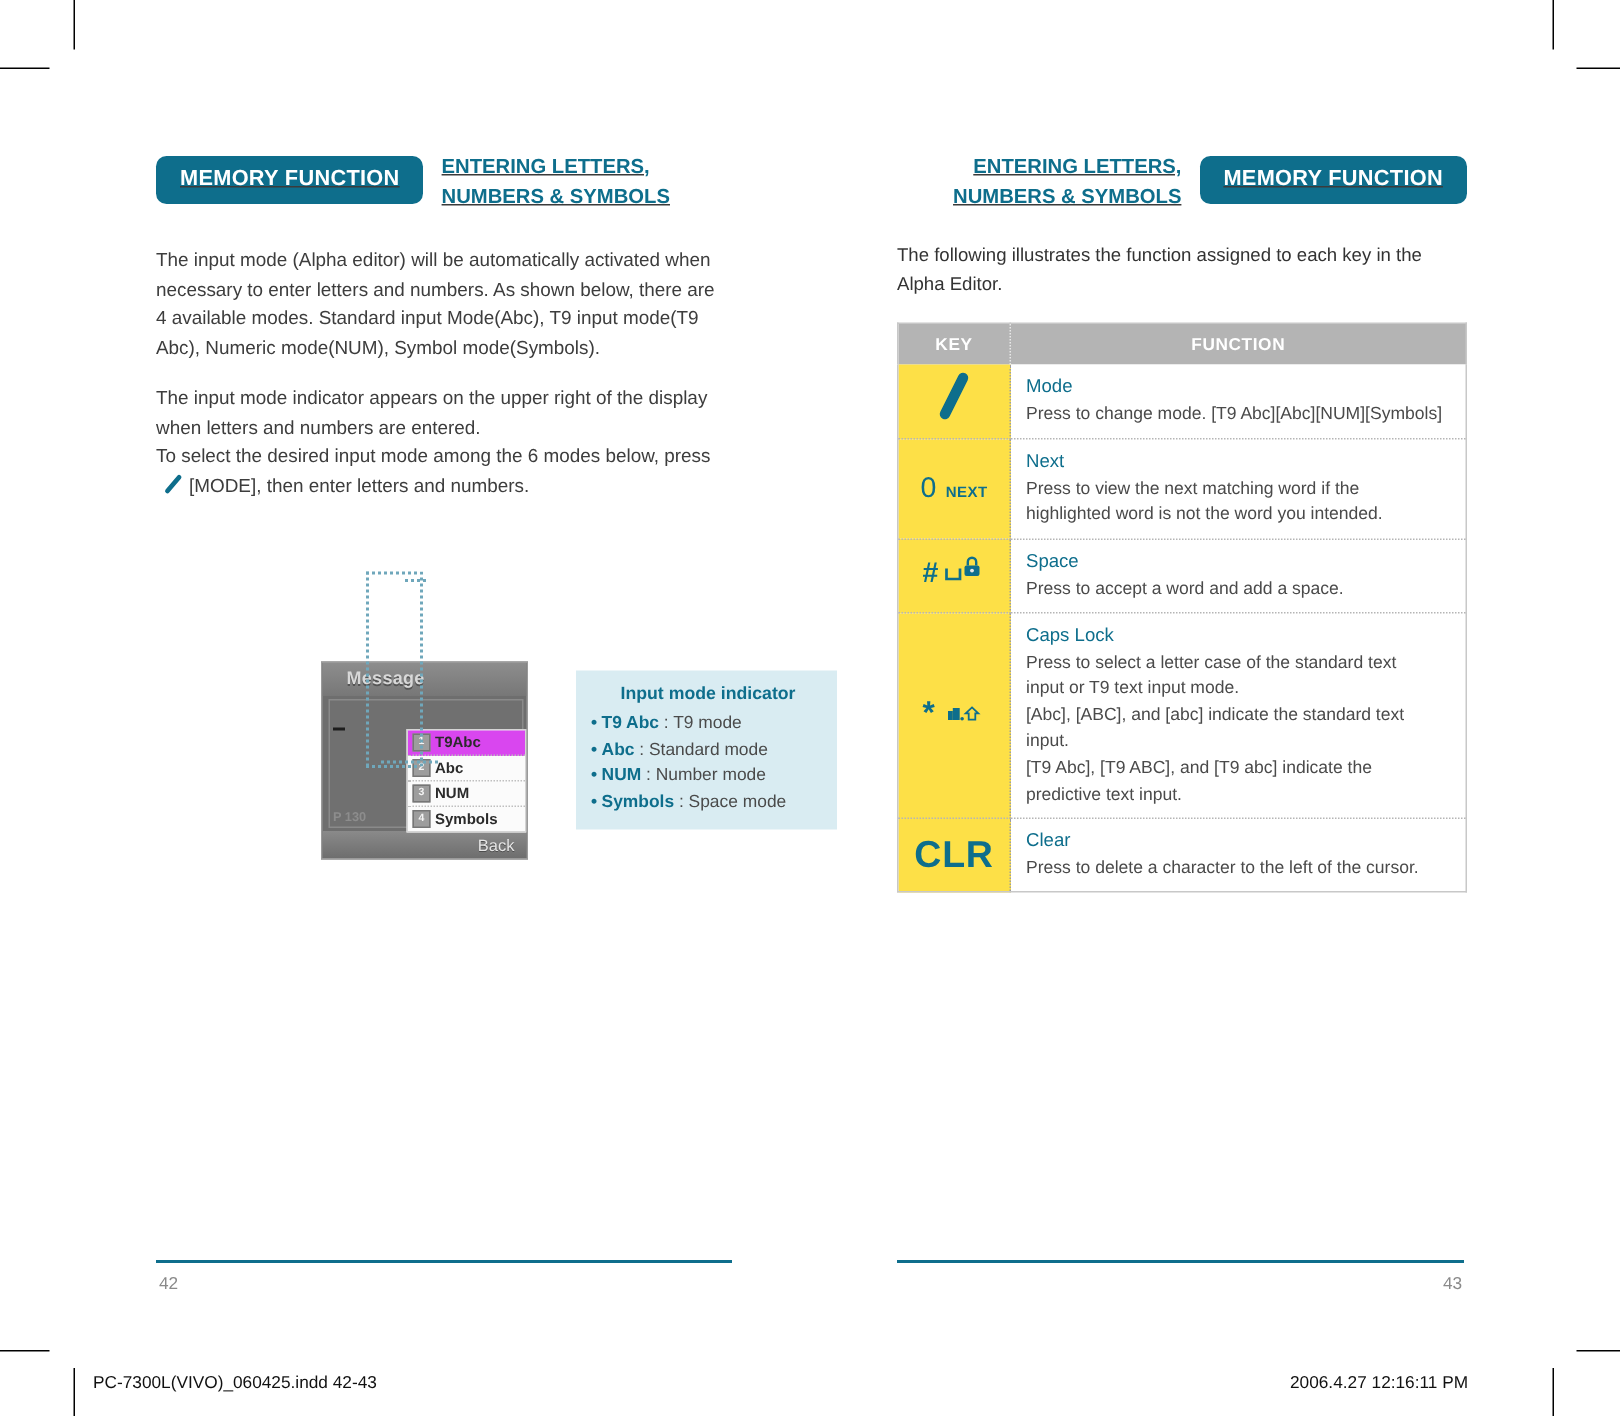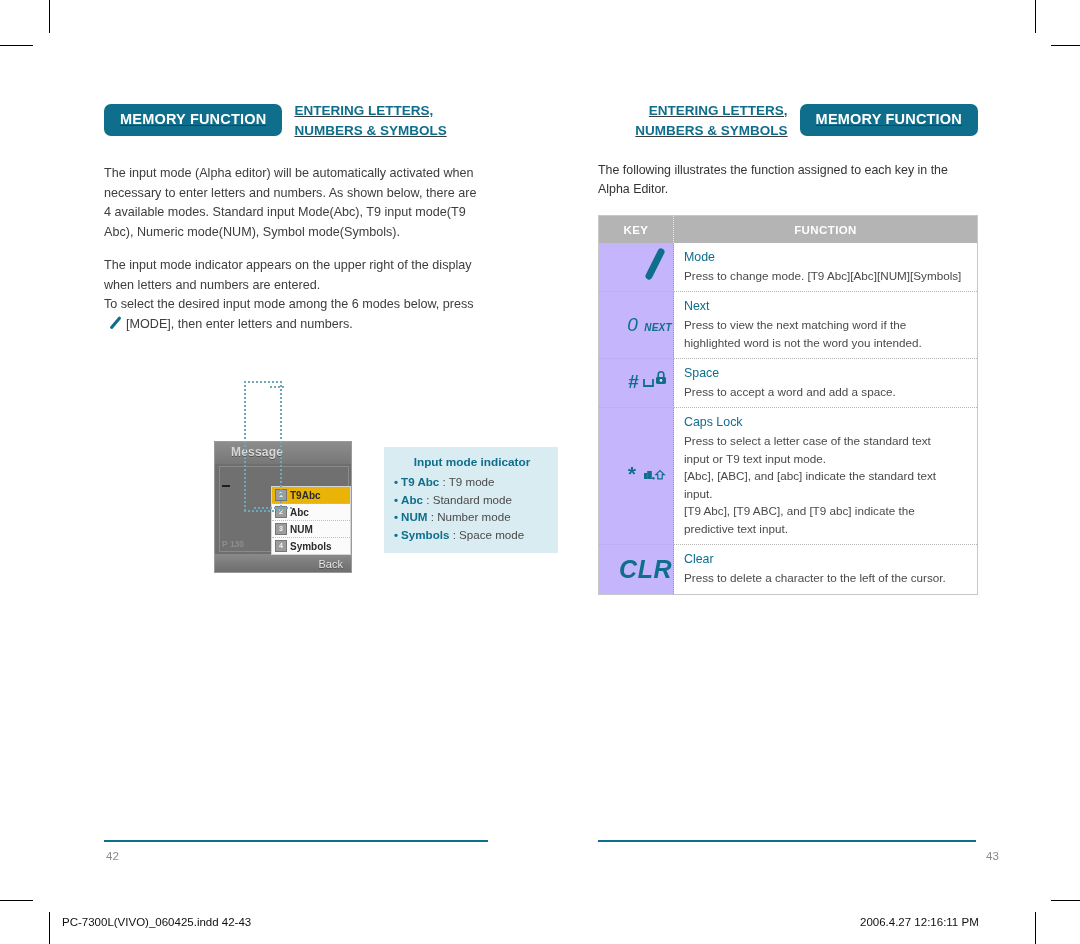--- a/index.html
+++ b/index.html
@@ -122,21 +122,21 @@
     position: absolute; left: 56px; top: 44px; width: 78px;
     background: #fbfbfb; border: 1px solid #d4d4d4;
   }
   .ps-menu-item {
     display: flex; align-items: center;
     height: 16px; padding-left: 3px;
     border-bottom: 1px dotted #bfbfbf;
     font-size: 10px; font-weight: bold; color: #2b2b2b;
   }
   .ps-menu-item:last-child { border-bottom: none; }
-  .ps-menu-item.sel { background: #eab308; }
+  .ps-menu-item.sel { background: #d946ef; }
   .ps-num {
     width: 10px; height: 10px; margin-right: 3px;
     background: #9d9d9d; color: #f4f4f4; border: 1px solid #767676;
     font-size: 7px; line-height: 10px; text-align: center; font-weight: bold;
     flex: 0 0 auto;
   }
 
   
   .dots-v {
     position: absolute;
@@ -208,26 +208,25 @@
     font-weight: bold;
     font-size: 11.5px;
     text-align: center;
     height: 25px;
     letter-spacing: .4px;
     border-right: 1px dotted #e8e8e8;
   }
   .ktable .thead-row td:last-child { border-right: none; }
   .ktable td.keycell {
     width: 72px;
-    background: #c4b5fd;
-    text-align: right;
+    background: #fde047;
+    text-align: center;
     vertical-align: middle;
     border-right: 1px dotted #9d9d9d;
     border-bottom: 1px dotted #b5b5b5;
-    font-style: italic;
   }
   .ktable td.funccell {
     background: #ffffff;
     padding: 6px 8px 7px 10px;
     vertical-align: top;
     border-bottom: 1px dotted #b5b5b5;
   }
   .ktable tr:last-child td { border-bottom: none; }
   .fn-title {
     color: #0e6e8c;
@@ -257,21 +256,21 @@
   }
   .foot-rule-l { left: 104px; width: 384px; }
   .foot-rule-r { left: 598px; width: 378px; }
   .pagenum {
     position: absolute;
     top: 850px;
     font-size: 11.5px;
     color: #8a8a8a;
   }
   .pagenum-l { left: 106px; }
-  .pagenum-r { left: 986px; }
+  .pagenum-r { left: 962px; }
 
   .printbar {
     position: absolute;
     top: 916px;
     font-size: 11.5px;
     color: #111;
     white-space: nowrap;
   }
   .printbar-l { left: 62px; }
   .printbar-r { left: 860px; }

